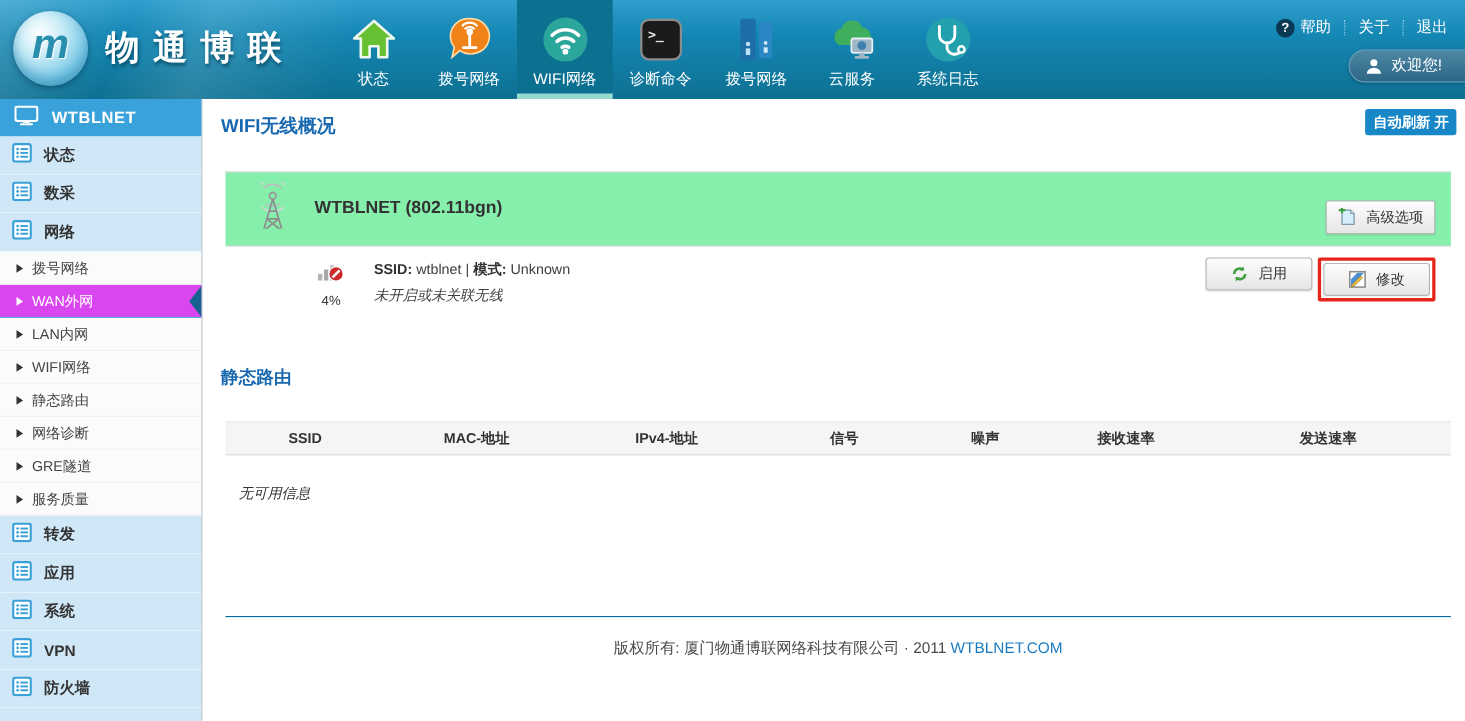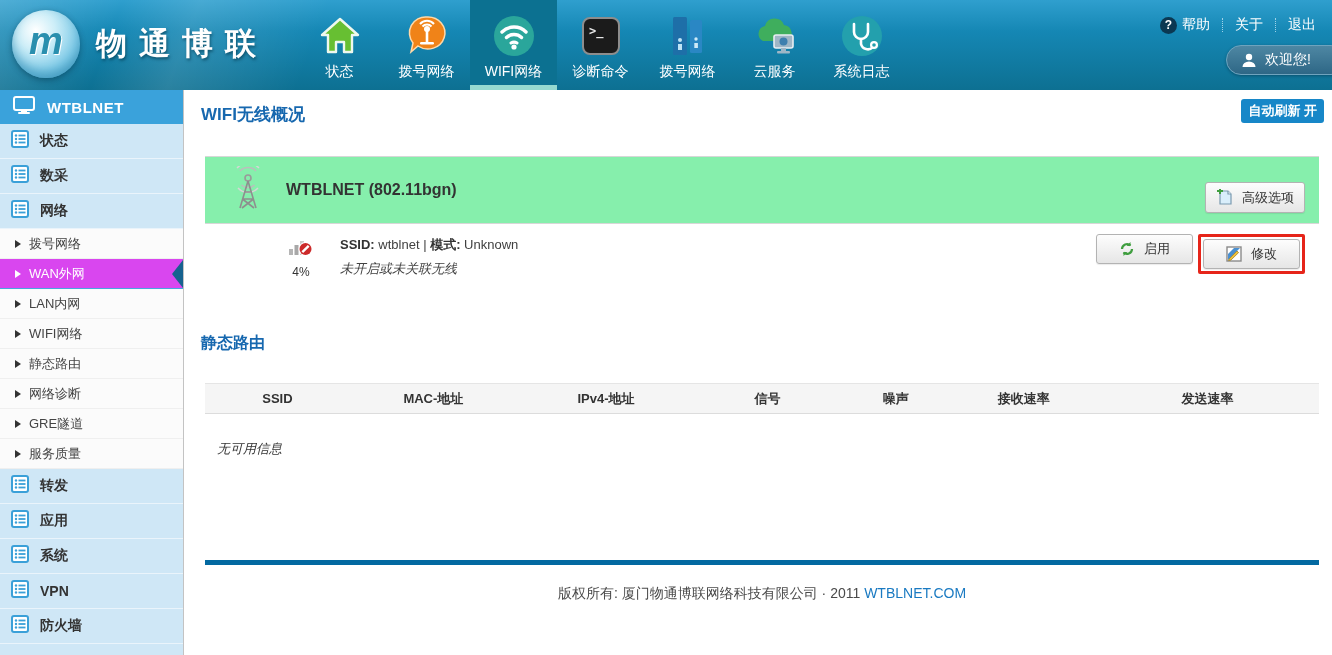--- a/index.html
+++ b/index.html
@@ -99,21 +99,21 @@
   .stations-heading { position:absolute; left:16px; top:243px; font-size:16px; font-weight:bold; color:#1768af; }
   .stations-table { position:absolute; left:20px; right:13px; top:293px; }
   .t-head { display:flex; background:#f5f5f5; border-top:1px solid #e5e5e5; border-bottom:1px solid #dcdcdc;
     height:31px; align-items:center; }
   .t-col { font-size:13px; font-weight:bold; color:#333; text-align:center; }
   .t-col:nth-child(1){width:13%;} .t-col:nth-child(2){width:15%;} .t-col:nth-child(3){width:16%;}
   .t-col:nth-child(4){width:13%;} .t-col:nth-child(5){width:10%;} .t-col:nth-child(6){width:13%;}
   .t-col:nth-child(7){width:20%;}
   .empty-info { margin:26px 0 0 12px; font-size:13px; font-style:italic; color:#333; }
 
-  .footer { position:absolute; left:20px; right:13px; top:470px; border-top:5px solid #0369a1;
+  .footer { position:absolute; left:20px; right:13px; top:470px; border-top:1px solid #0369a1;
     text-align:center; padding-top:20px; font-size:14px; color:#4a4a4a; }
   .footer a { color:#1a7ac2; text-decoration:none; cursor:pointer; }
 </style>
 </head>
 <body>
 
 <div class="topbar">
   <div class="logo-wrap">
     <div class="logo-sphere">
       <span class="logo-m">m</span>

